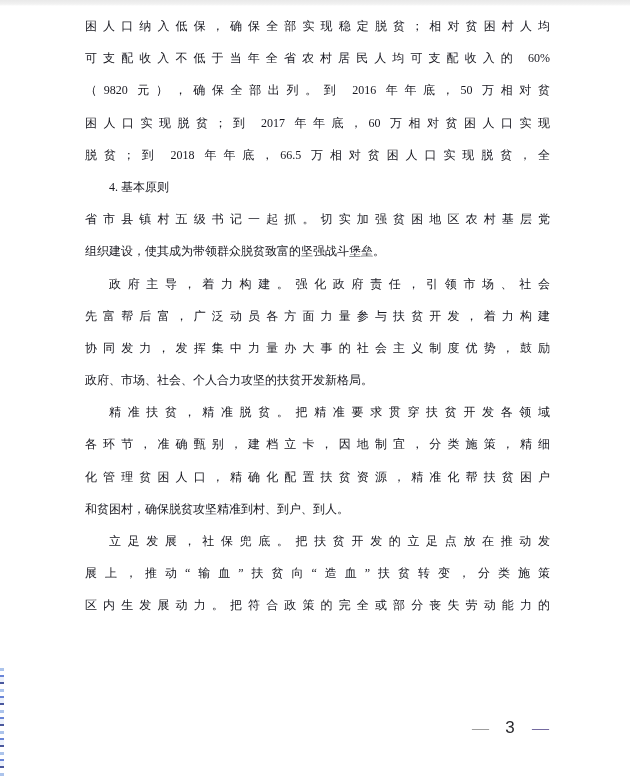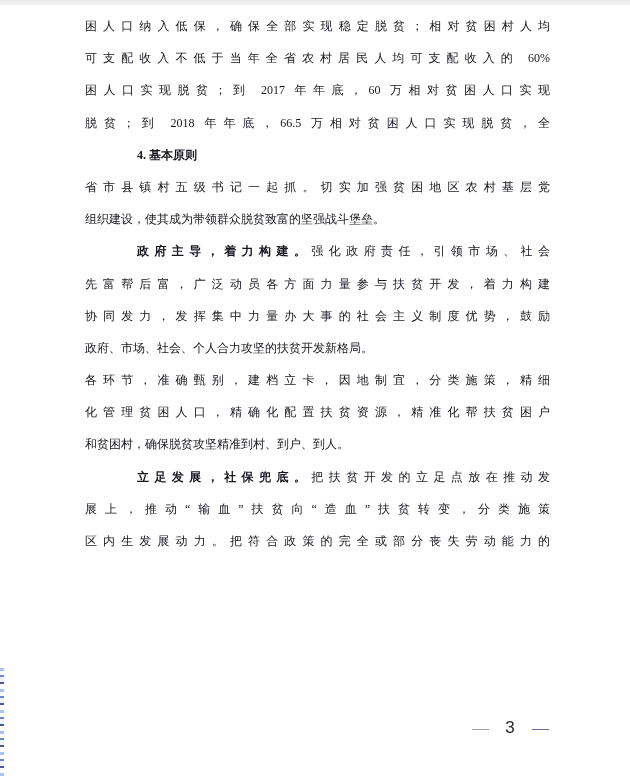--- a/index.html
+++ b/index.html
@@ -51,22 +51,21 @@
     overflow: hidden;
   }
   .line.justify {
     text-align: justify;
     text-align-last: justify;
   }
   .line.indent {
     text-indent: 2em;
   }
   .lead {
-    font-weight: bold;
-    margin-left: 28px;
+    font-weight: normal;
   }
   .page-footer {
     position: absolute;
     top: 718px;
     left: 472px;
     width: 76px;
     display: flex;
     justify-content: space-between;
     align-items: center;
     font-size: 17px;
@@ -78,29 +77,31 @@
 </style>
 </head>
 <body>
 
 <div class="top-scan-band"></div>
 <div class="scan-edge-artifact"></div>
 
 <div class="textblock" id="lines">
     <div class="line justify"><span class="rest">困人口纳入低保，确保全部实现稳定脱贫；相对贫困村人均</span></div>
     <div class="line justify"><span class="rest">可支配收入不低于当年全省农村居民人均可支配收入的 60%</span></div>
+    <div class="line justify"><span class="rest">（9820 元），确保全部出列。到 2016 年年底，50 万相对贫</span></div>
     <div class="line justify"><span class="rest">困人口实现脱贫；到 2017 年年底，60 万相对贫困人口实现</span></div>
     <div class="line justify"><span class="rest">脱贫；到 2018 年年底，66.5 万相对贫困人口实现脱贫，全</span></div>
     <div class="line indent"><b class="lead">4. 基本原则</b></div>
     <div class="line justify"><span class="rest">省市县镇村五级书记一起抓。切实加强贫困地区农村基层党</span></div>
     <div class="line"><span class="rest">组织建设，使其成为带领群众脱贫致富的坚强战斗堡垒。</span></div>
     <div class="line indent justify"><b class="lead">政府主导，着力构建。</b><span class="rest">强化政府责任，引领市场、社会</span></div>
     <div class="line justify"><span class="rest">先富帮后富，广泛动员各方面力量参与扶贫开发，着力构建</span></div>
     <div class="line justify"><span class="rest">协同发力，发挥集中力量办大事的社会主义制度优势，鼓励</span></div>
     <div class="line"><span class="rest">政府、市场、社会、个人合力攻坚的扶贫开发新格局。</span></div>
+    <div class="line indent justify"><b class="lead">精准扶贫，精准脱贫。</b><span class="rest">把精准要求贯穿扶贫开发各领域</span></div>
     <div class="line justify"><span class="rest">各环节，准确甄别，建档立卡，因地制宜，分类施策，精细</span></div>
     <div class="line justify"><span class="rest">化管理贫困人口，精确化配置扶贫资源，精准化帮扶贫困户</span></div>
     <div class="line"><span class="rest">和贫困村，确保脱贫攻坚精准到村、到户、到人。</span></div>
     <div class="line indent justify"><b class="lead">立足发展，社保兜底。</b><span class="rest">把扶贫开发的立足点放在推动发</span></div>
     <div class="line justify"><span class="rest">展上，推动“输血”扶贫向“造血”扶贫转变，分类施策</span></div>
     <div class="line justify"><span class="rest">区内生发展动力。把符合政策的完全或部分丧失劳动能力的</span></div>
   </div>
 
 <div class="page-footer">
   <span class="dash-left">—</span>

